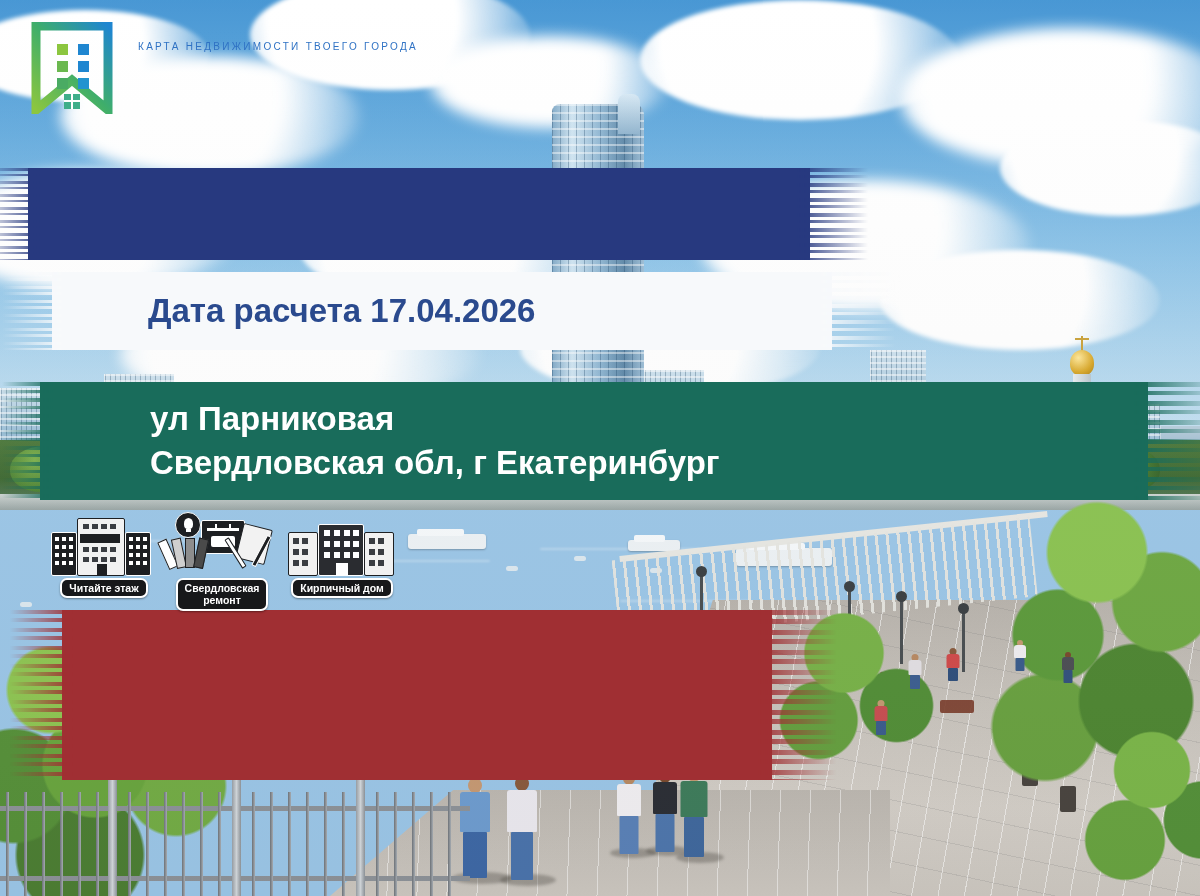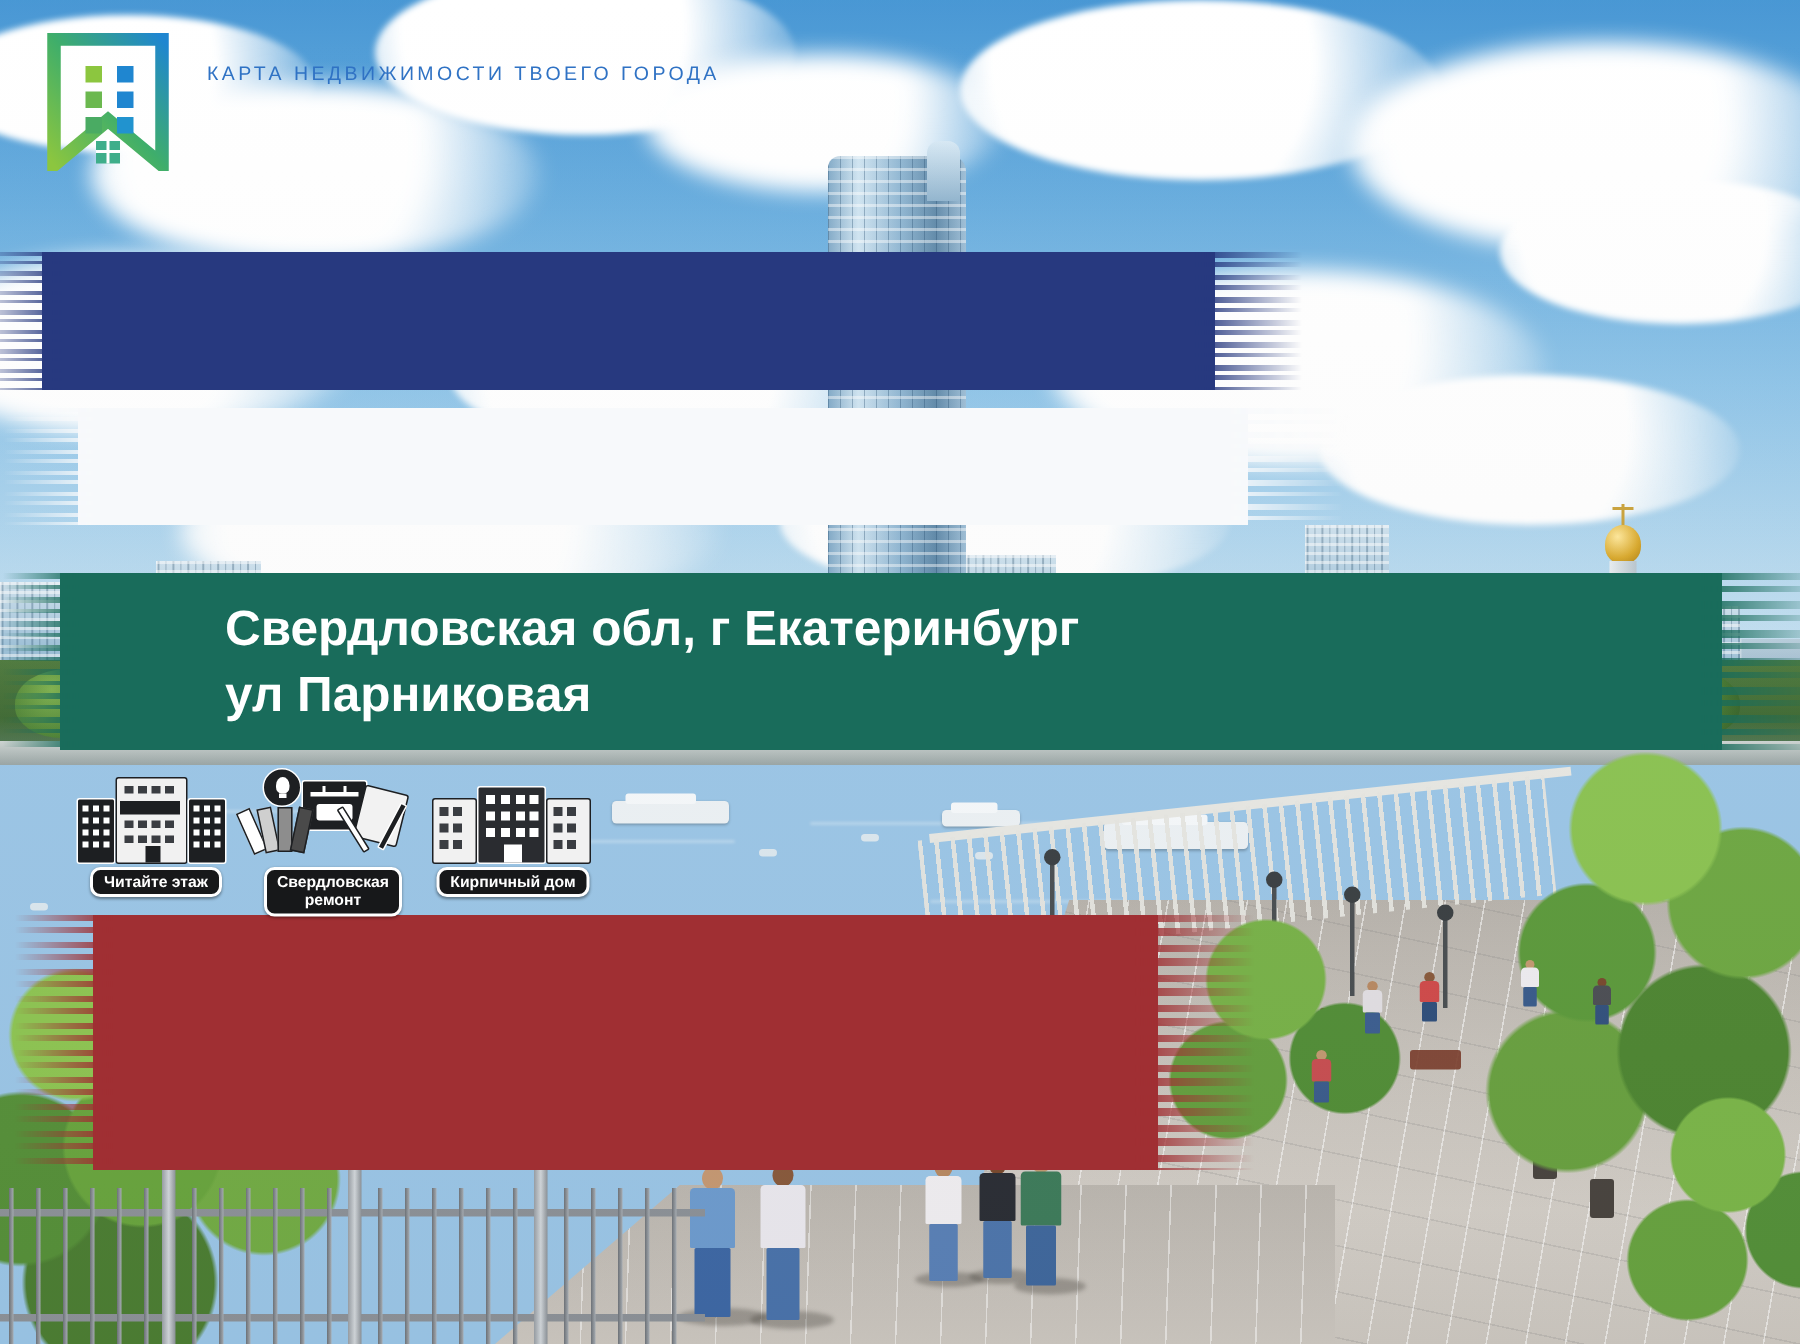--- a/index.html
+++ b/index.html
@@ -203,21 +203,21 @@
   
   .logo { position:absolute; left:30px; top:22px; width:500px; height:100px; }
   .logo-mark { position:absolute; left:0; top:0; width:84px; height:92px; }
   .logo-text { position:absolute; left:108px; top:14px; }
   .logo-word {
     font-size:54px; font-weight:bold; letter-spacing:-1px; line-height:1;
     color:#1f4fa0;
   }
   .logo-word .dark { color:#14357a; }
   .logo-sub {
-    margin-top:5px; font-size:13px; letter-spacing:2.3px; color:#2f72c4; font-weight:normal;
+    margin-top:5px; font-size:10px; letter-spacing:2.3px; color:#2f72c4; font-weight:normal;
   }
 
   
   .banner { position:absolute; display:flex; align-items:center; }
   .brush { position:absolute; inset:0; }
   .brush .core { position:absolute; inset:0; }
   .brush .edge {
     position:absolute; top:0; height:100%; width:60px;
     background-repeat:repeat-y;
   }
@@ -621,31 +621,32 @@
         <div class="edge edge-r"></div>
     </div>
   </div>
 
   <div class="banner nosel" id="banner-white">
     <div class="brush">
       <div class="core"></div>
         <div class="edge edge-l"></div>
         <div class="edge edge-r"></div>
     </div>
+    <div class="txt">Дата расчета 17.04.2026</div>
   </div>
 
   <div class="banner nosel" id="banner-green">
     <div class="brush">
       <div class="core"></div>
         <div class="edge edge-l"></div>
         <div class="edge edge-r"></div>
     </div>
     <div class="txt">
+      <div>ул Парниковая</div>
       <div>Свердловская обл, г Екатеринбург</div>
-      <div>ул Парниковая</div>
     </div>
   </div>
 
   <div class="banner nosel" id="banner-red">
     <div class="brush">
       <div class="core"></div>
         <div class="edge edge-l"></div>
         <div class="edge edge-r"></div>
     </div>
   </div>

